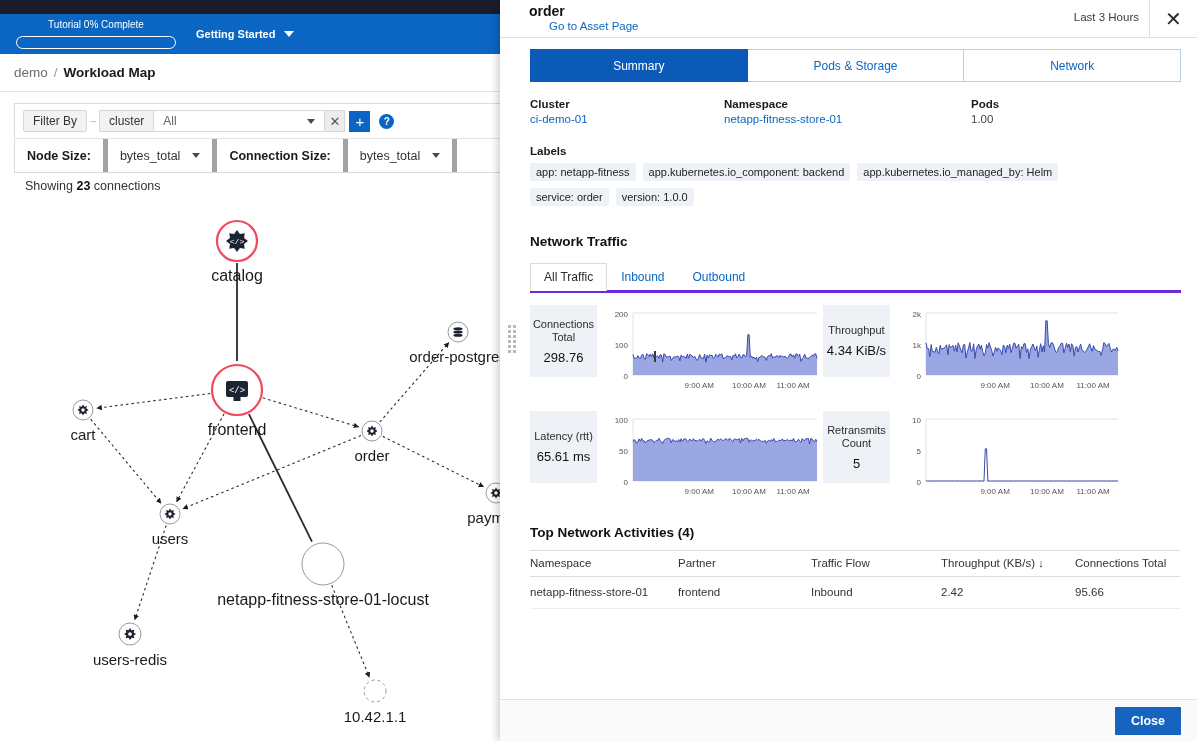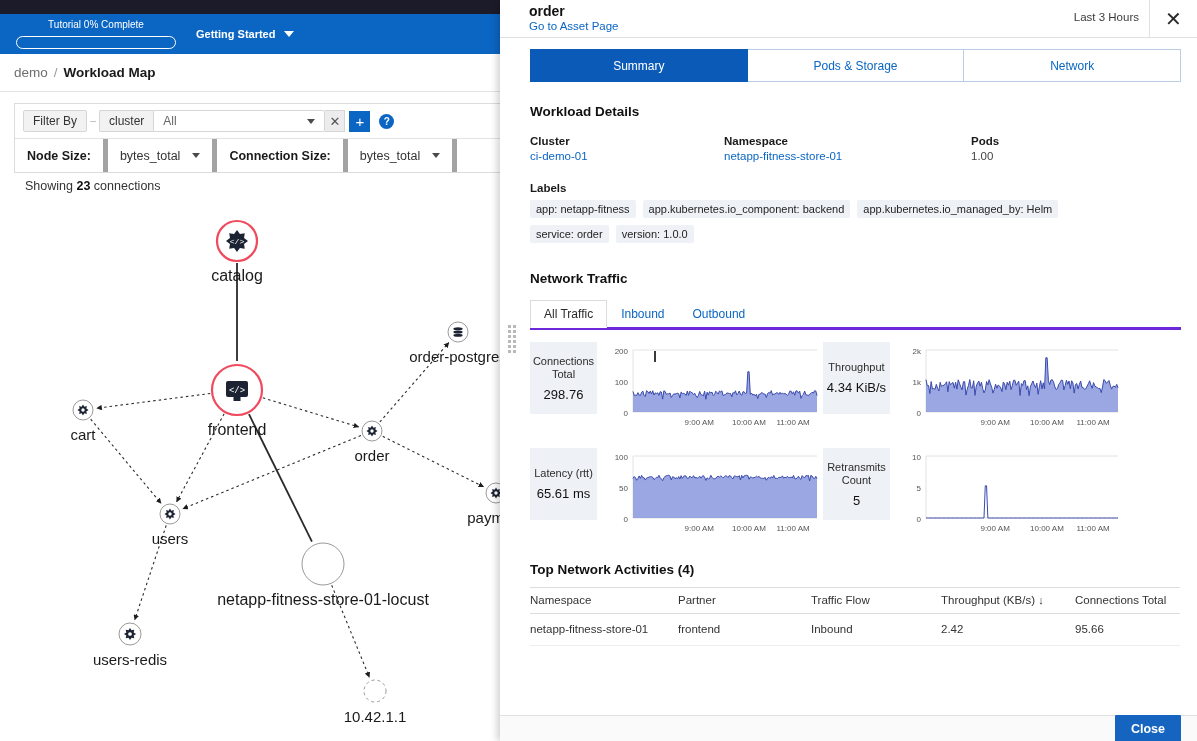--- a/index.html
+++ b/index.html
@@ -126,21 +126,21 @@
     position: absolute; left: 8px; top: 325px; width: 8px; height: 22px;
     display: grid; grid-template-columns: 3px 3px; grid-auto-rows: 3px; gap: 2px;
   }
   .drag-handle i { display: block; width: 3px; height: 3px; background: #b9b9b9; }
 
   .panel-head {
     height: 38px; border-bottom: 1px solid #e0e0e0;
     display: flex; align-items: flex-start; padding: 3px 0 0 29px; position: relative;
   }
   .panel-title { font-size: 14px; font-weight: bold; color: #111; line-height: 16px; }
-  .panel-sub { font-size: 11.5px; color: #0b66c3; line-height: 15px; }
+  .panel-sub { font-size: 11.5px; color: #0b66c3; line-height: 15px; margin-left: 20px; }
   .panel-time {
     position: absolute; right: 58px; top: 11px; font-size: 11.5px; color: #3b3b3b;
   }
   .panel-close {
     position: absolute; right: 0; top: 0; width: 48px; height: 37px;
     border-left: 1px solid #e0e0e0;
     display: flex; align-items: center; justify-content: center;
     font-size: 20px; color: #2a2a2a; font-weight: 300;
   }
 
@@ -206,21 +206,21 @@
   table.tna th {
     text-align: left; font-size: 11.5px; font-weight: normal; color: #333;
     padding: 6px 0 7px 0; border-bottom: 1px solid #dddddd; border-top: 1px solid #dddddd;
   }
   table.tna td {
     font-size: 11.5px; color: #333; padding: 9px 0 10px 0; border-bottom: 1px solid #eeeeee;
   }
   .th-sort { font-size: 11px; }
 
   .panel-foot {
-    height: 26px; border-top: 1px solid #e2e2e2; background: #fafafa;
+    height: 42px; border-top: 1px solid #e2e2e2; background: #fafafa;
     display: flex; align-items: center; justify-content: flex-end; padding-right: 16px;
   }
   .close-btn {
     background: #1565c0; color: #ffffff; font-size: 12.5px; font-weight: bold;
     padding: 7px 16px; border: none; border-radius: 1px;
   }
   .cursor-mark {
     position: absolute; width: 2px; height: 11px; background: #3a3a3a;
   }
 </style>
@@ -398,21 +398,20 @@
     </div>
 
     <div class="tabs">
       <div class="tab active">Summary</div>
       <div class="tab">Pods &amp; Storage</div>
       <div class="tab">Network</div>
     </div>
 
     <div class="panel-body">
 
-      <div id="wd-title" class="section-title">Workload Details</div>
 
       <div class="detail-grid">
         <div>
           <div class="dt-label">Cluster</div>
           <div class="dt-value link">ci-demo-01</div>
         </div>
         <div>
           <div class="dt-label">Namespace</div>
           <div class="dt-value link">netapp-fitness-store-01</div>
         </div>

